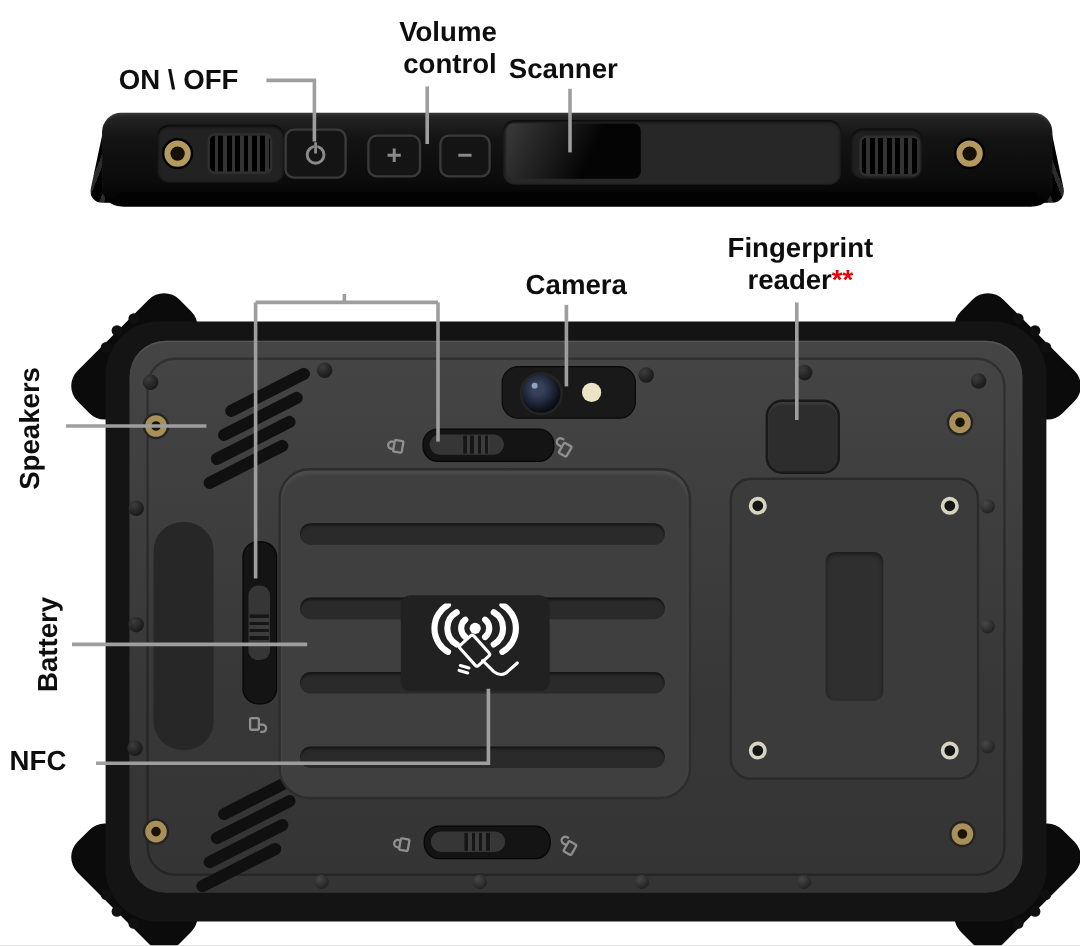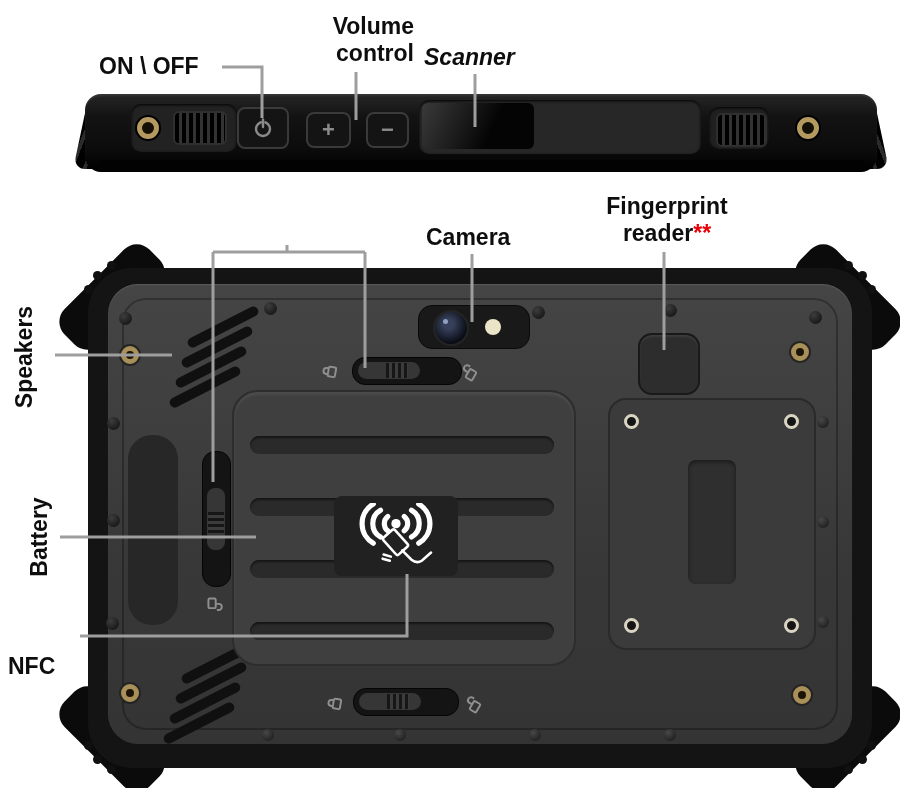--- a/index.html
+++ b/index.html
@@ -281,28 +281,28 @@
     <polyline points="664,252 664,350"></polyline>
     <polyline points="55,355 172,355"></polyline>
     <polyline points="60,537 256,537"></polyline>
     <polyline points="80,636 407,636 407,574"></polyline>
   </svg>
 
   <div class="lbl" style="left:99px;top:53px;">ON \ OFF</div>
 
   <div class="lbl center" style="left:298px;top:13px;width:116px;text-align:right;">Volume control</div>
 
-  <div class="lbl" style="left:424px;top:44px;font-style:italic;">Scanner</div>
-
-
-  <div class="lbl" style="left:426px;top:224px;">Camera</div>
+  <div class="lbl" style="left:424px;top:44px;">Scanner</div>
+
+
+  <div class="lbl" style="left:438px;top:224px;">Camera</div>
 
   <div class="lbl center" style="left:596px;top:193px;width:142px;">
     <span>Fingerprint reader</span><span class="red-note">**</span>
   </div>
 
   <div class="lbl vert" style="left:25px;top:357px;">Speakers</div>
 
   <div class="lbl vert" style="left:40px;top:537px;">Battery</div>
 
-  <div class="lbl" style="left:8px;top:621px;margin-top:32px;">NFC</div>
+  <div class="lbl" style="left:8px;top:621px;">NFC</div>
 
 </div>
 
 </body></html>

